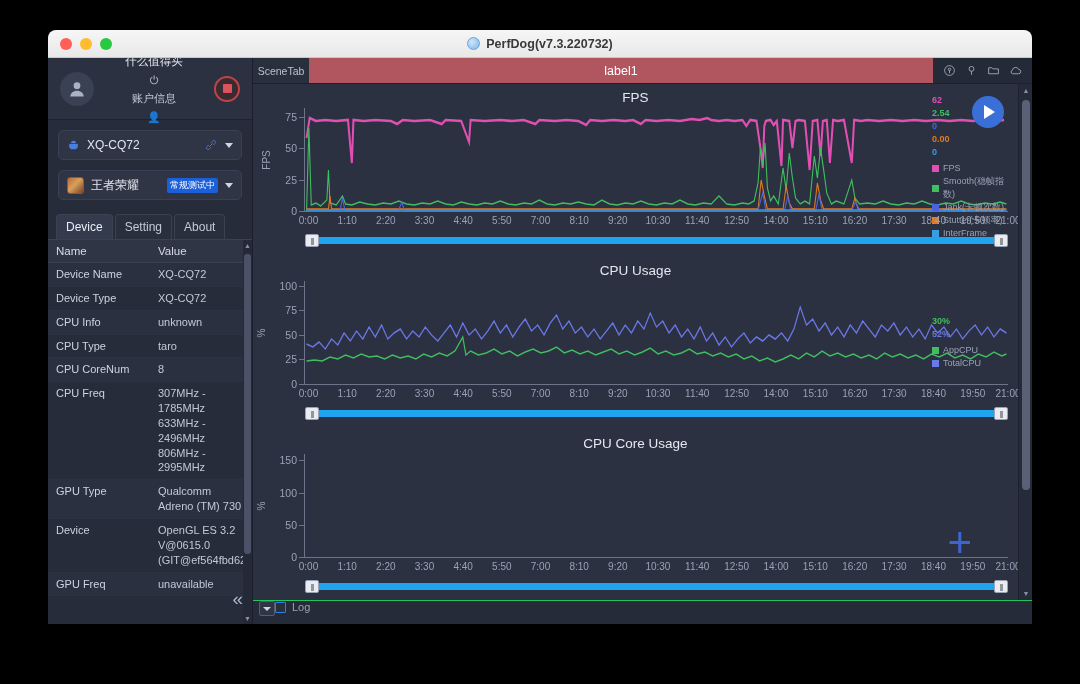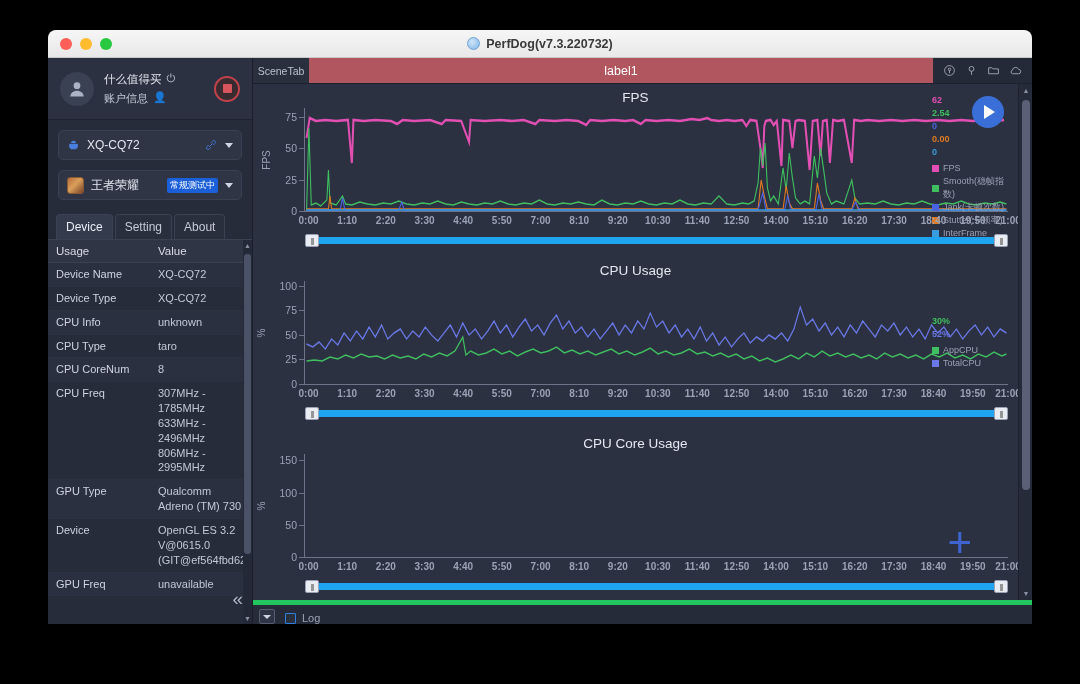--- a/index.html
+++ b/index.html
@@ -55,21 +55,21 @@
     display:flex; align-items:center; padding:0 12px; gap:10px;
     border-bottom:1px solid #1d2130;
   }
   .avatar {
     width:34px;height:34px;border-radius:50%;
     background:#3a4152; display:flex;align-items:center;justify-content:center;
     flex-shrink:0;
   }
   .avatar svg{width:20px;height:20px;fill:#aab2c6;}
   .acct-text{flex:1;min-width:0;}
-  .acct-row{display:flex;gap:5px;color:#dfe3ec;font-size:11.5px;}
+  .acct-row{display:flex;align-items:center;gap:5px;color:#dfe3ec;font-size:11.5px;flex-direction:column;}
   .acct-row.second{margin-top:4px;color:#c3c9d6;font-size:11px;}
   .pwr{font-size:11px;color:#b9c0cf;}
   .stop-btn{
     width:26px;height:26px;border-radius:50%;
     background:#3a2b30;border:2px solid #c0434b;
     display:flex;align-items:center;justify-content:center;flex-shrink:0;
   }
   .stop-inner{width:9px;height:9px;background:#d9555e;border-radius:1px;}
 
   .selectors{padding:10px 10px 4px;}
@@ -157,21 +157,21 @@
   }
   .ytick{
     position:absolute;right:8px;color:#9aa2b5;font-size:10.5px;
     transform:translateY(-50%);text-align:right;
   }
   .ytick::after{
     content:"";position:absolute;right:-7px;top:50%;width:5px;height:1px;background:#6d748a;
   }
   .axisline-v{position:absolute;left:51px;top:24px;bottom:46px;width:1px;background:#6d748a;}
   .axisline-h{position:absolute;left:51px;right:10px;height:1px;background:#6d748a;}
-  .xticks{position:absolute;left:52px;right:10px;height:16px;font-weight:bold;}
+  .xticks{position:absolute;left:52px;right:10px;height:16px;}
   .xtick{
     position:absolute;transform:translateX(-50%);color:#9aa2b5;font-size:10px;white-space:nowrap;
   }
   .slider{
     position:absolute;left:52px;right:10px;height:13px;
     display:flex;align-items:center;
   }
   .slider .track{position:absolute;left:0;right:0;height:7px;background:#1fa5f0;border-radius:1px;}
   .handle{
     position:absolute;width:14px;height:13px;background:#e9ecf2;border:1px solid #9aa2b5;
@@ -203,22 +203,22 @@
   }
   .vscroll-main{
     width:14px;background:#262b39;flex-shrink:0;position:relative;
     border-left:1px solid #1e2230;
   }
   .vscroll-main .thumb{
     position:absolute;left:3px;width:8px;top:16px;bottom:110px;background:#5a6177;border-radius:4px;
   }
   .vscroll-main .a{position:absolute;left:0;width:14px;text-align:center;font-size:7px;color:#8a90a3;}
   .bottombar{
-    height:24px;background:#262b39;display:flex;align-items:flex-end;gap:10px;
-    padding:0 6px;flex-shrink:0;border-top:5px solid #22c55e;
+    height:24px;background:#262b39;display:flex;align-items:flex-start;
+    padding:0 6px;flex-shrink:0;border-top:1px solid #22c55e;
   }
   .drop-sq{
     width:16px;height:15px;background:#2f3545;border:1px solid #555d72;border-radius:2px;
     display:flex;align-items:center;justify-content:center;
   }
   .drop-sq .c{width:0;height:0;border-left:4px solid transparent;border-right:4px solid transparent;border-top:4px solid #cfd5e2;}
   .logbox{display:flex;align-items:center;gap:6px;}
   .chk{width:11px;height:11px;border:1.5px solid #2f7fe0;border-radius:1px;background:#2a2f3d;}
   .logtxt{color:#9aa2b5;font-size:11px;}
   svg.series{position:absolute;inset:0;width:100%;height:100%;}
@@ -288,21 +288,21 @@
       <div class="tabs">
         <div class="tab active">Device</div>
         <div class="tab">Setting</div>
         <div class="tab">About</div>
       </div>
 
       <div class="tablewrap">
         <table class="info">
           <thead>
             <tr>
-              <th class="k">Usage</th>
+              <th class="k">Name</th>
               <th>Value</th>
             </tr>
           </thead>
           <tbody>
             <tr>
                 <td class="k">Device Name</td>
                 <td>XQ-CQ72</td>
               </tr>
             <tr>
                 <td class="k">Device Type</td>

